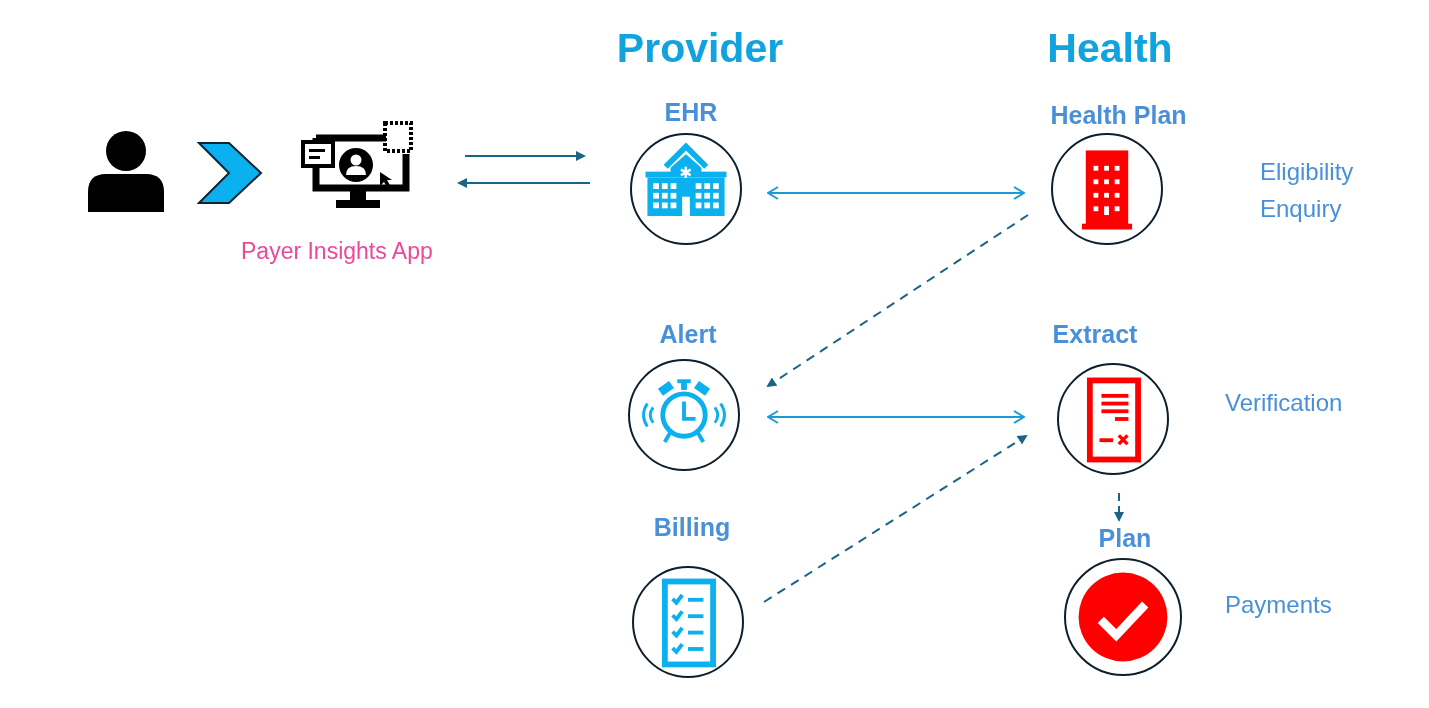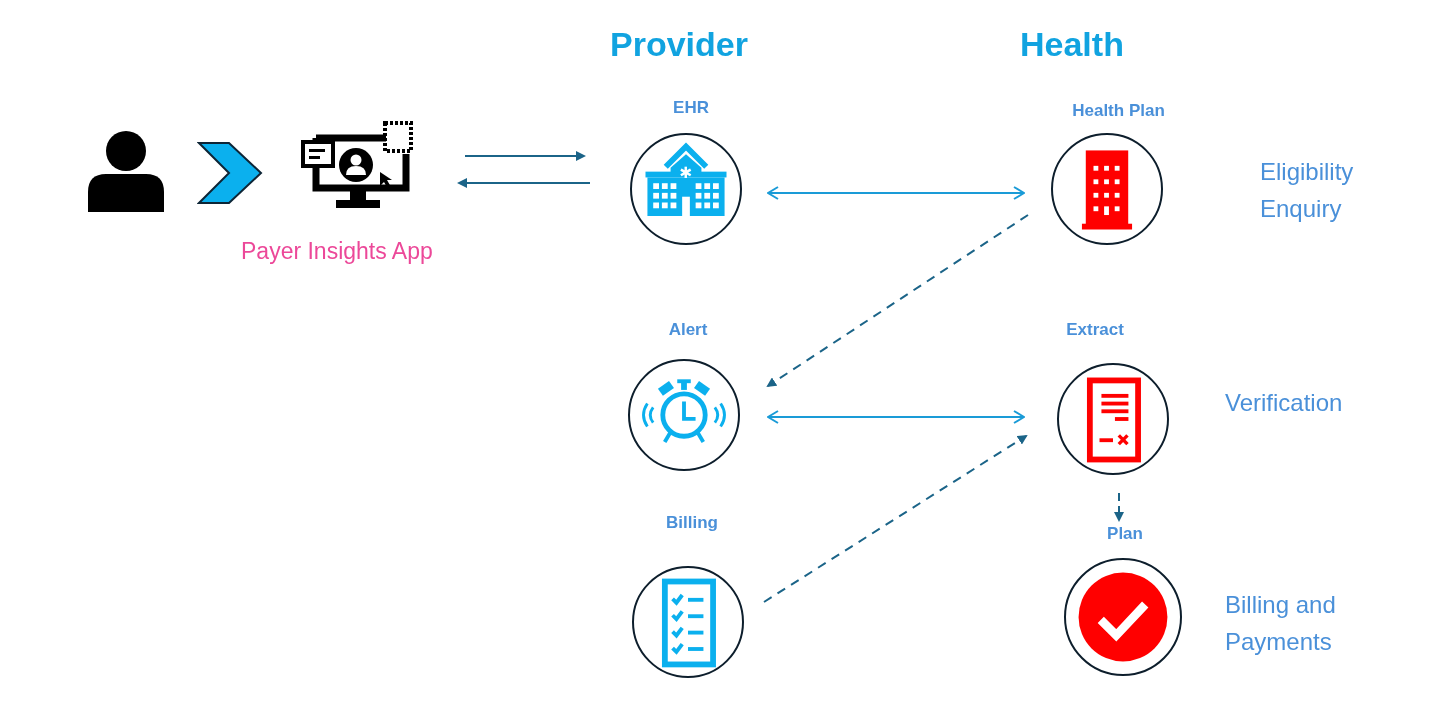--- a/index.html
+++ b/index.html
@@ -1,20 +1,20 @@
 <!DOCTYPE html>
 <html><head>
 <meta charset="utf-8">
 <style>
   html, body { margin: 0; padding: 0; background: #ffffff; }
   body { width: 1429px; height: 708px; position: relative; overflow: hidden;
          font-family: "Liberation Sans", sans-serif; }
   .abs { position: absolute; }
-  .col-title { position: absolute; font-weight: bold; font-size: 34px; color: #11a3e0; }
-  .node-title { position: absolute; font-weight: bold; font-size: 17px; color: #4a90d9; text-align: center; white-space: nowrap; }
+  .col-title { position: absolute; font-weight: bold; font-size: 41px; color: #11a3e0; text-align: center; }
+  .node-title { position: absolute; font-weight: bold; font-size: 25px; color: #4a90d9; text-align: center; white-space: nowrap; }
   .side-label { position: absolute; font-size: 24px; color: #4a90d9; line-height: 37px; }
   .app-label { position: absolute; font-size: 23px; color: #ec4899; white-space: nowrap; }
   .circle { position: absolute; width: 112px; height: 112px; border: 2.5px solid #0d1e2c; border-radius: 50%; box-sizing: border-box; background: #fff; }
   .circle svg { position: absolute; left: 0; top: 0; width: 100%; height: 100%; }
   svg.overlay { position: absolute; left: 0; top: 0; pointer-events: none; }
 </style>
 </head>
 <body>
 
 <div class="col-title" style="left:610px; top:25px; width:180px;">Provider</div>
@@ -168,21 +168,20 @@
 </div>
 
 <div class="side-label" style="left:1260px; top:153px;">
   <div>Eligibility</div>
   <div>Enquiry</div>
 </div>
 <div class="side-label" style="left:1225px; top:384px;">
   <div>Verification</div>
 </div>
 <div class="side-label" style="left:1225px; top:586px;">
-  <div>Billing and</div>
   <div>Payments</div>
 </div>
 
 <svg class="overlay" width="1429" height="708" viewBox="0 0 1429 708">
   <defs>
     <marker id="tri-dark" markerWidth="10" markerHeight="10" refX="8" refY="5" orient="auto" markerUnits="userSpaceOnUse">
       <polygon points="0,0 10,5 0,10" fill="#1b6488"></polygon>
     </marker>
     <marker id="open-light-end" markerWidth="12" markerHeight="14" refX="11" refY="7" orient="auto" markerUnits="userSpaceOnUse">
       <polyline points="1,1 11,7 1,13" fill="none" stroke="#1a9bd7" stroke-width="2"></polyline>

